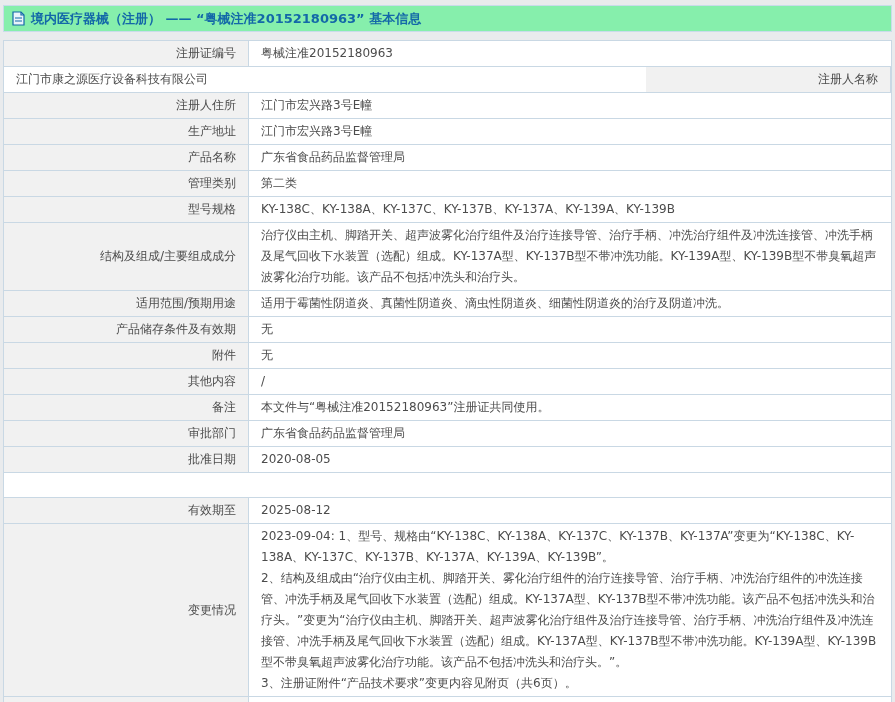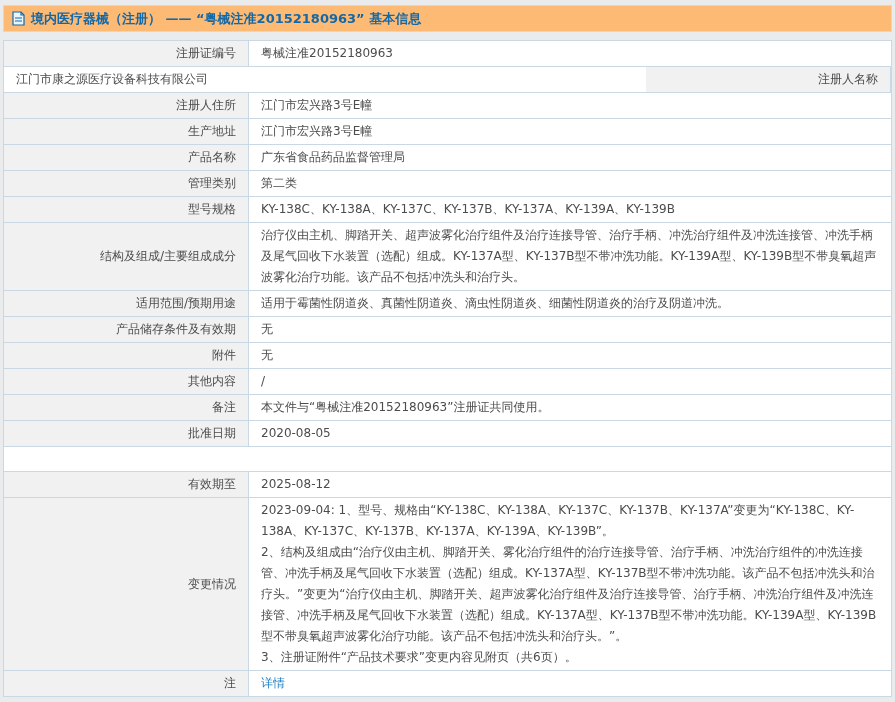--- a/index.html
+++ b/index.html
@@ -9,21 +9,21 @@
     font-family: "DejaVu Sans", "Liberation Sans", sans-serif;
     font-size: 12px;
     color: #4c4c4c;
     width: 895px;
     height: 702px;
     overflow: hidden;
   }
   .page { padding: 5px 3px; }
 
   .header-bar {
-    background: #fdba74;
+    background: #86efac;
     border: 1px solid #c9dcea;
     height: 27px;
     display: flex;
     align-items: center;
     padding: 0 8px;
     margin-bottom: 8px;
   }
   .doc-icon { display: inline-flex; margin-right: 6px; flex-shrink: 0; }
   .header-title {
     color: #1368a8;
@@ -140,20 +140,24 @@
     <div class="row">
       <div class="cell label">其他内容</div>
       <div class="cell value">/</div>
     </div>
 
     <div class="row">
       <div class="cell label">备注</div>
       <div class="cell value">本文件与“粤械注准20152180963”注册证共同使用。</div>
     </div>
 
+    <div class="row">
+      <div class="cell label">审批部门</div>
+      <div class="cell value">广东省食品药品监督管理局</div>
+    </div>
 
     <div class="row">
       <div class="cell label">批准日期</div>
       <div class="cell value">2020-08-05</div>
     </div>
 
     <div class="row">
       <div class="cell value"></div>
     </div>
 

